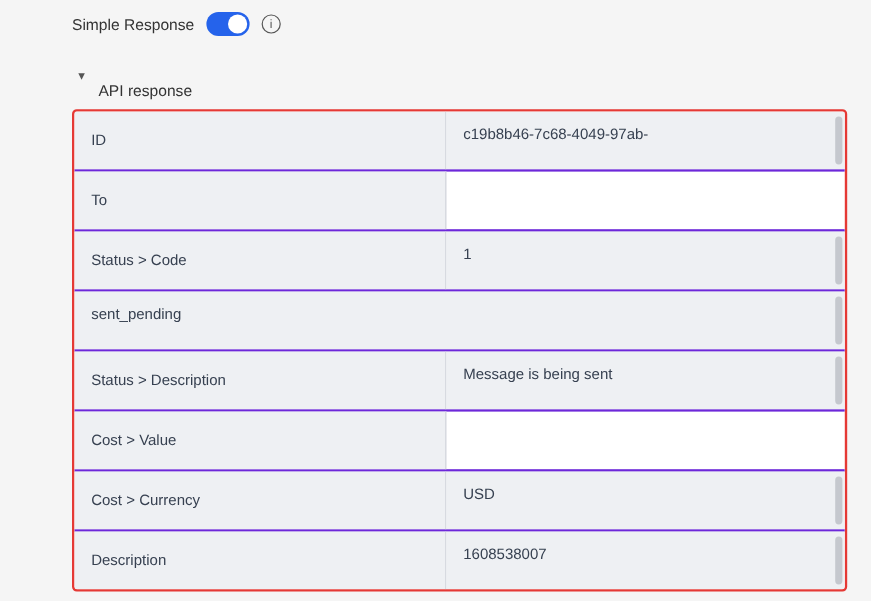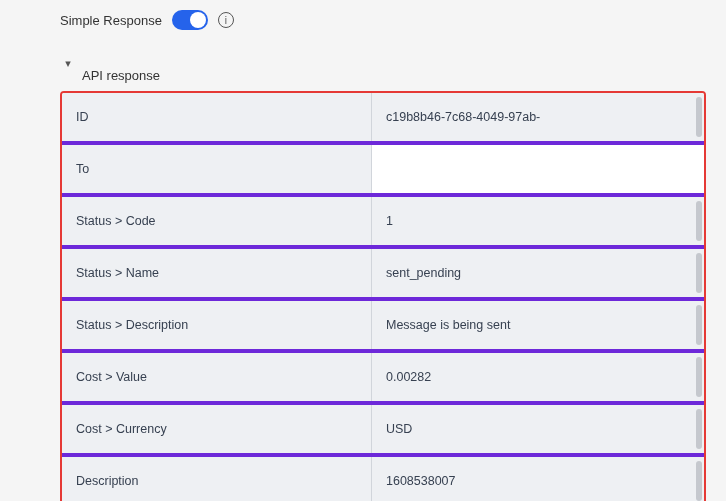--- a/index.html
+++ b/index.html
@@ -98,21 +98,21 @@
     .response-table {
       border: 2px solid #e53935;
       border-radius: 4px;
       background: #fff;
       overflow: hidden;
       position: relative;
     }
 
     .response-row {
       display: flex;
-      border-bottom: 4px solid #6d28d9;
+      border-bottom: 2px solid #6d28d9;
       min-height: 48px;
     }
 
     .response-row:last-child {
       border-bottom: none;
     }
 
     .field-cell {
       flex: 0 0 310px;
       padding: 12px 14px;
@@ -126,21 +126,20 @@
     .field-label {
       font-size: 12.5px;
       color: #374151;
     }
 
     .value-cell {
       flex: 1;
       padding: 12px 14px;
       background: #eef0f3;
       display: flex;
-      align-items: center;
       position: relative;
       min-height: 48px;
     }
 
     .value-text {
       font-size: 12.5px;
       color: #374151;
       word-break: break-all;
     }
 
@@ -190,44 +189,37 @@
       <div class="response-row">
         <div class="field-cell">
           <span class="field-label">Status &gt; Code</span>
         </div>
         <div class="value-cell">
           <span class="value-text">1</span>
           <div class="scrollbar-indicator"></div>
         </div>
       </div>
       <div class="response-row">
-        <div class="field-cell">
-          <span class="field-label">Status &gt; Name</span>
-        </div>
         <div class="value-cell">
           <span class="value-text">sent_pending</span>
           <div class="scrollbar-indicator"></div>
         </div>
       </div>
       <div class="response-row">
         <div class="field-cell">
           <span class="field-label">Status &gt; Description</span>
         </div>
         <div class="value-cell">
           <span class="value-text">Message is being sent</span>
           <div class="scrollbar-indicator"></div>
         </div>
       </div>
       <div class="response-row">
         <div class="field-cell">
           <span class="field-label">Cost &gt; Value</span>
-        </div>
-        <div class="value-cell">
-          <span class="value-text">0.00282</span>
-          <div class="scrollbar-indicator"></div>
         </div>
       </div>
       <div class="response-row">
         <div class="field-cell">
           <span class="field-label">Cost &gt; Currency</span>
         </div>
         <div class="value-cell">
           <span class="value-text">USD</span>
           <div class="scrollbar-indicator"></div>
         </div>

